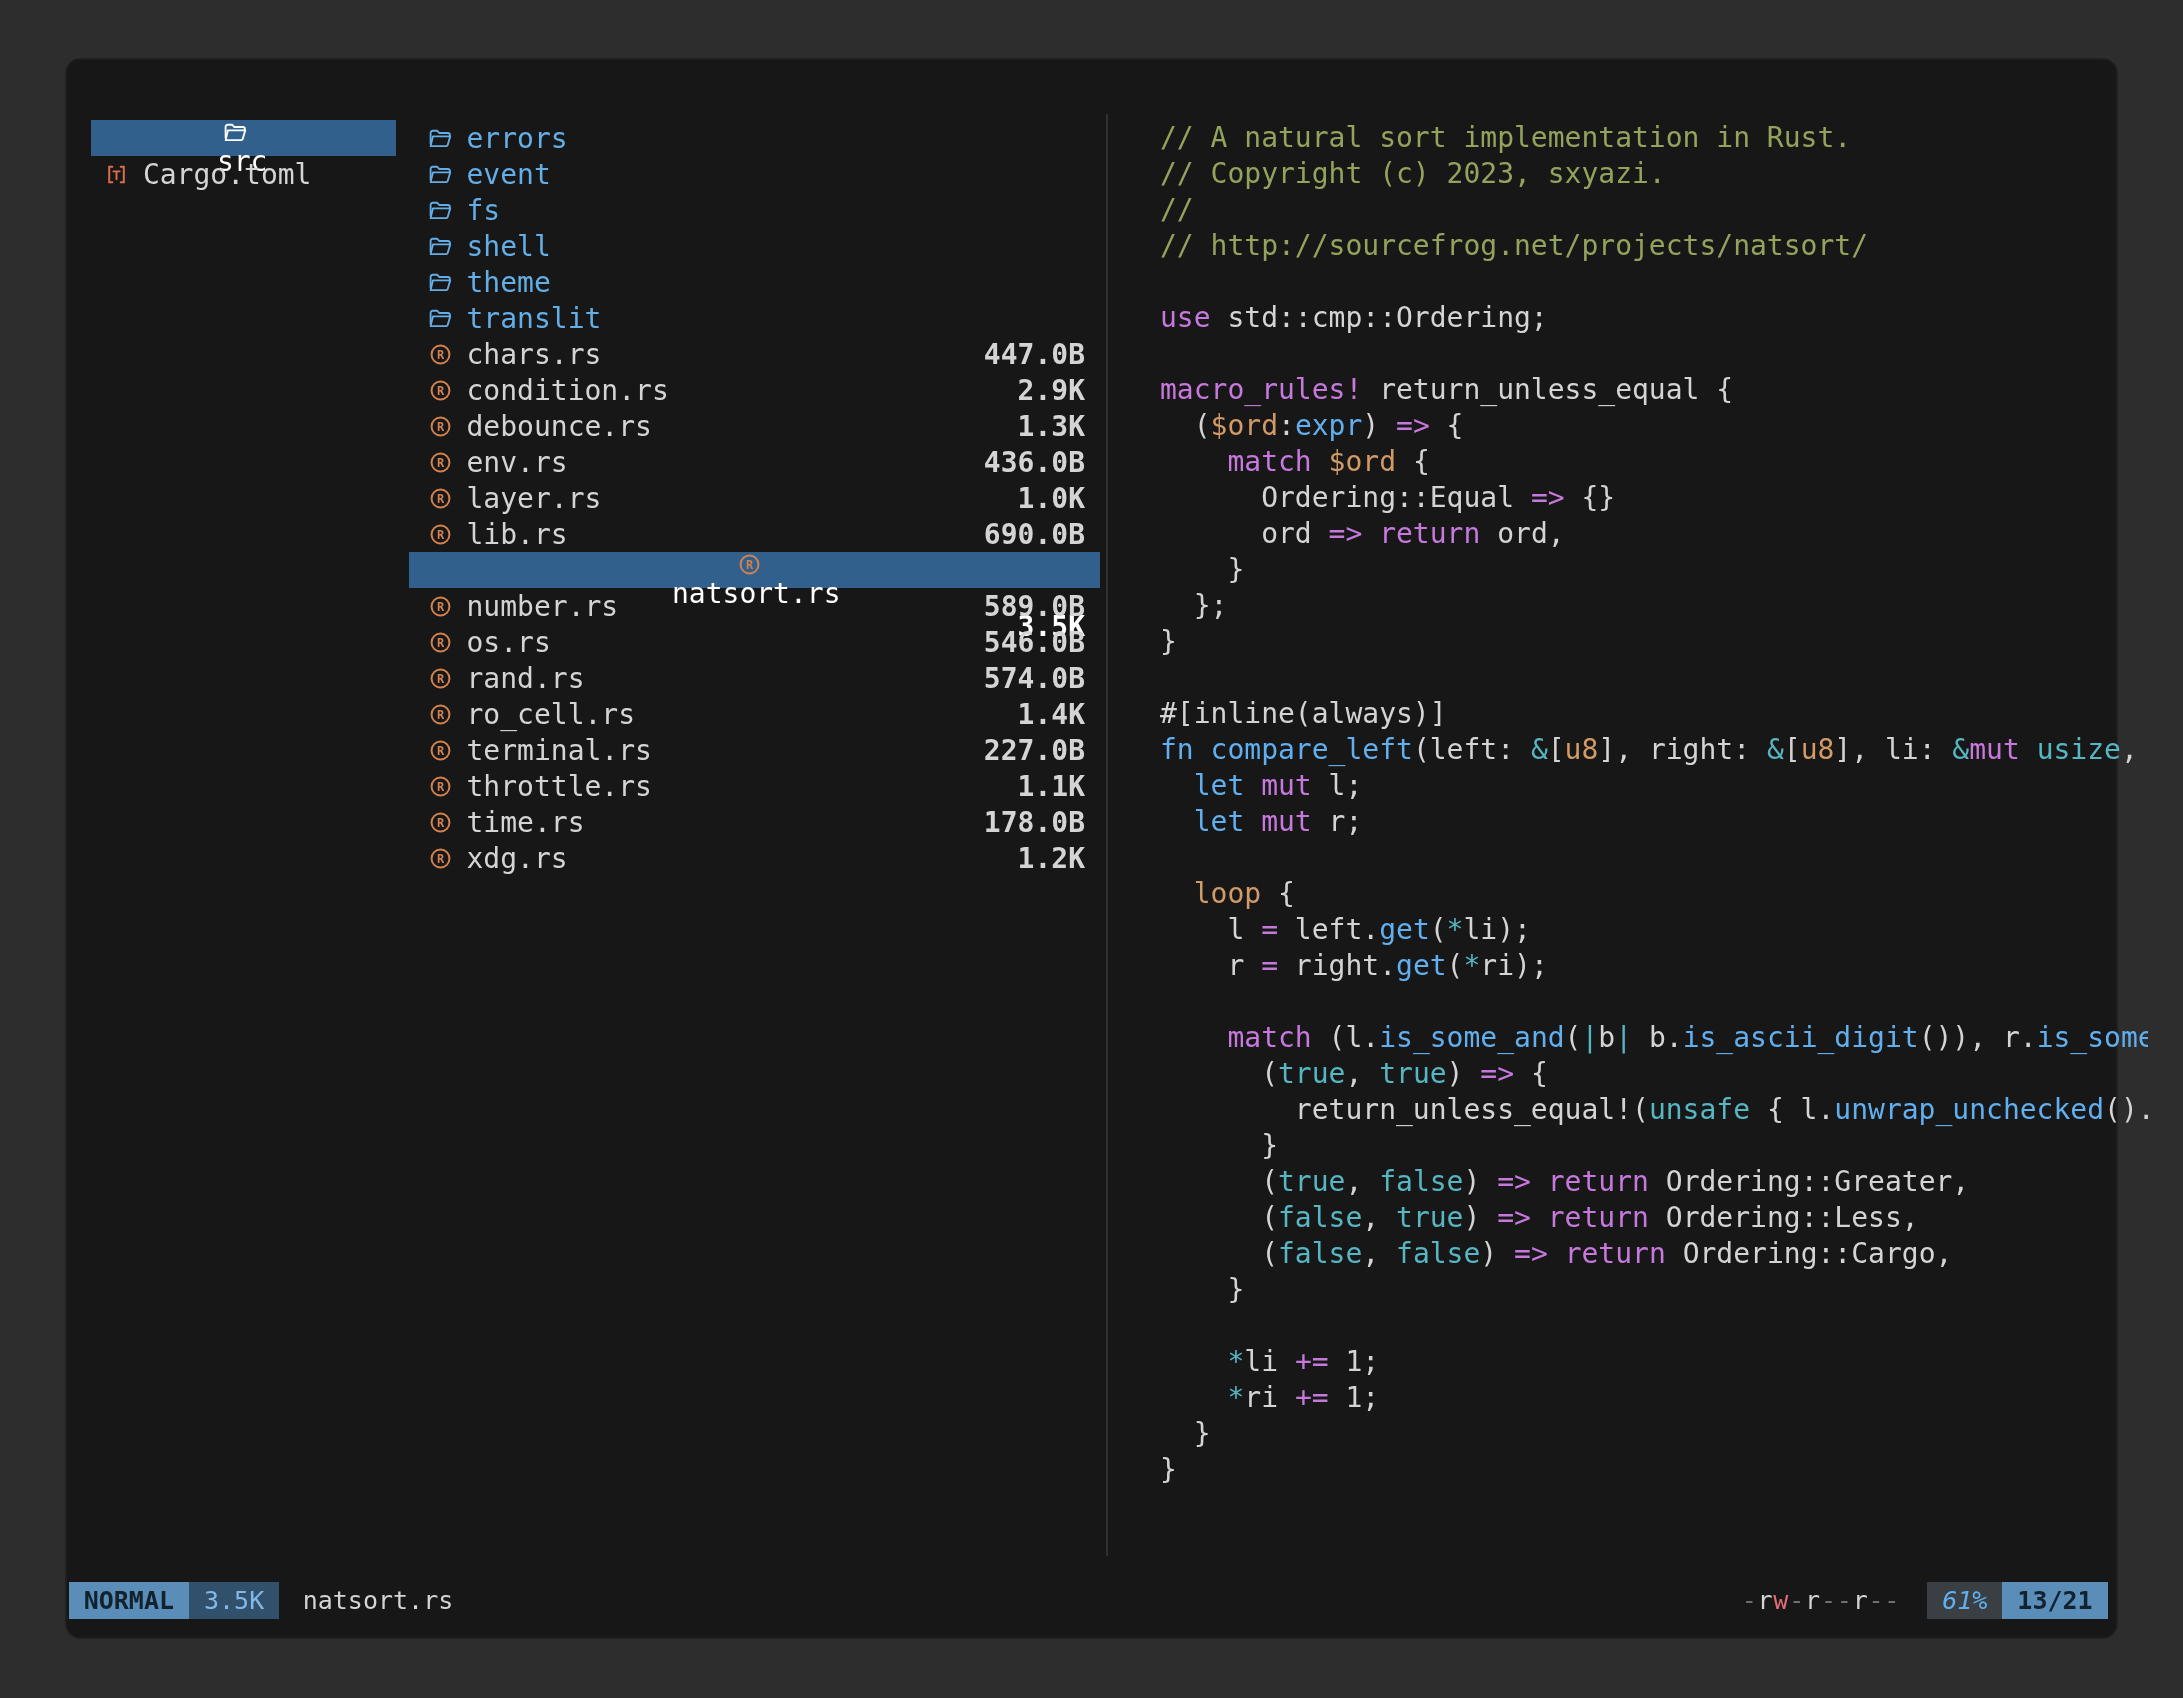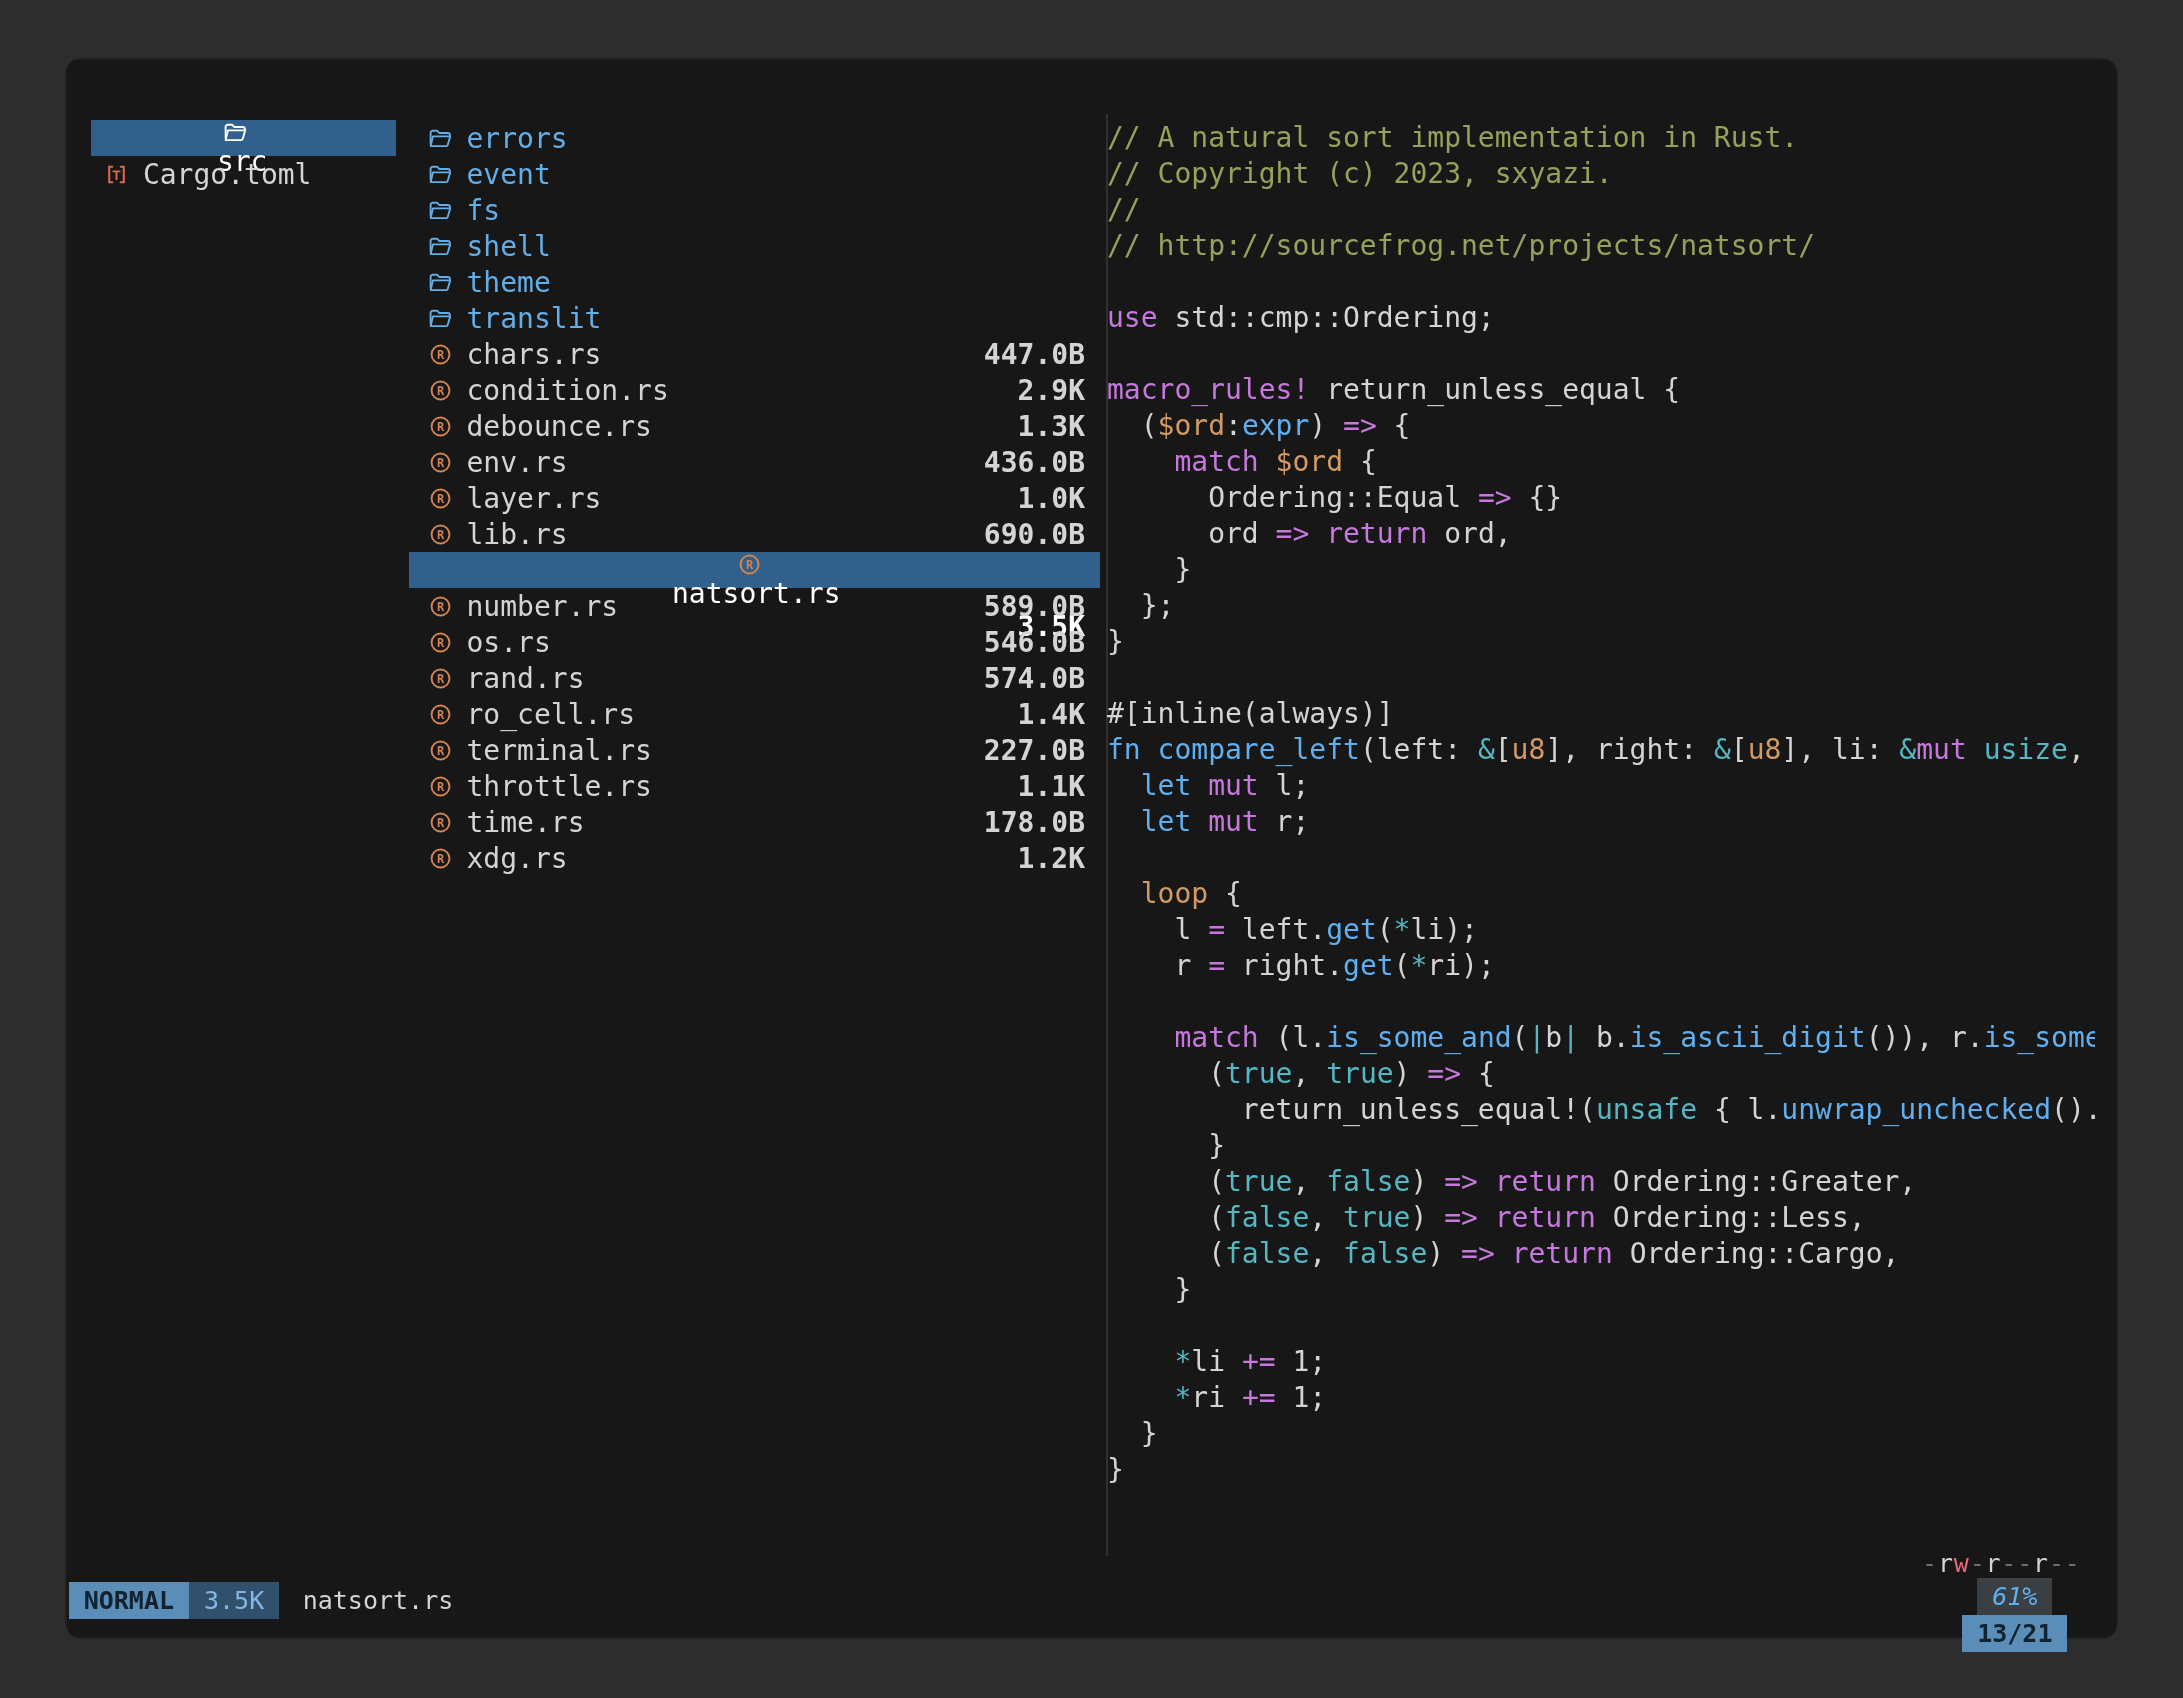--- a/index.html
+++ b/index.html
@@ -13,21 +13,21 @@
   .terminal-window {
     position: absolute; left: 67px; top: 60px;
     width: 2049px; height: 1577px;
     background: var(--window-bg, #171717);
     border-radius: 13.4px;
     box-shadow: 0 0 0 1.7px rgba(0,0,0,0.35);
   }
   .pane { position: absolute; top: 60px; }
   .parent-pane  { left: 23.5px;  width: 305px; }
   .current-pane { left: 342px; width: 691px; }
-  .preview-pane { left: 1040px; width: 988px; overflow: hidden; }
+  .preview-pane { left: 1093px; width: 988px; overflow: hidden; }
   .divider {
     position: absolute; left: 1039px; top: 54px; bottom: 81px; width: 1.7px;
     background: var(--divider, #303030);
   }
   .row {
     display: flex; align-items: center;
     height: 36px; font-size: 28px;
     color: var(--file-fg, #d4d4d4);
     padding: 0 15px 0 13.4px;
     white-space: pre; cursor: default;
@@ -61,21 +61,21 @@
     position: absolute; left: 1.7px; right: 8.4px; bottom: 18.5px; height: 37px;
     display: flex; align-items: center; font-size: 25px;
   }
   .badge {
     display: inline-flex; align-items: center;
     padding: 8px 15px; height: 37px; white-space: pre;
   }
   .badge-mode { background: var(--badge-blue, #5b8db9); color: var(--badge-text-dark, #122330); font-weight: bold; }
   .badge-size { background: var(--badge-slate, #30506b); color: var(--badge-text-blue, #82b8e8); }
   .status-filename { margin-left: 23.5px; color: var(--file-fg, #d4d4d4); white-space: pre; }
-  .status-right { margin-left: auto; display: flex; align-items: center; flex-direction: column; }
+  .status-right { margin-left: auto; display: flex; align-items: center; }
   .perm { margin-right: 27px; white-space: pre; letter-spacing: 0.8px; }
   .badge-percent { background: var(--badge-gray, #3a3f44); color: var(--function, #61afef); font-style: italic; }
   .badge-pos { background: var(--badge-blue, #5b8db9); color: var(--badge-text-dark, #122330); font-weight: bold; }
 </style>
 </head>
 <body>
 
 <div class="desktop">
   <div class="terminal-window">
 

